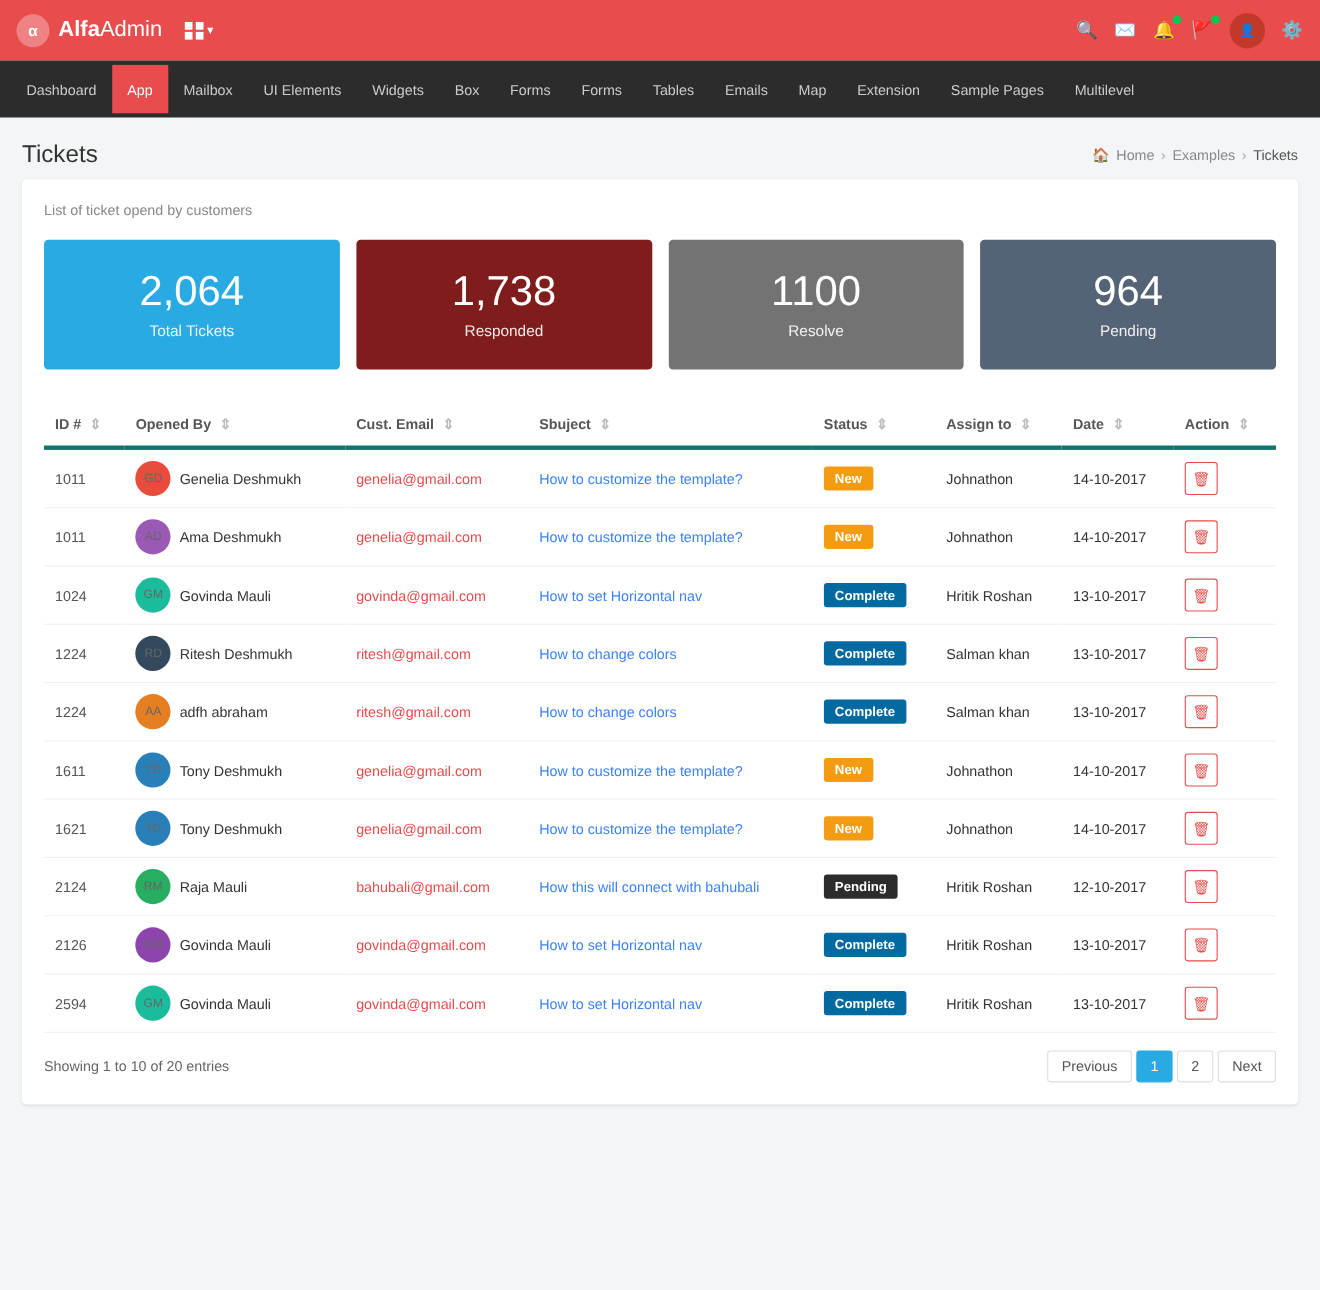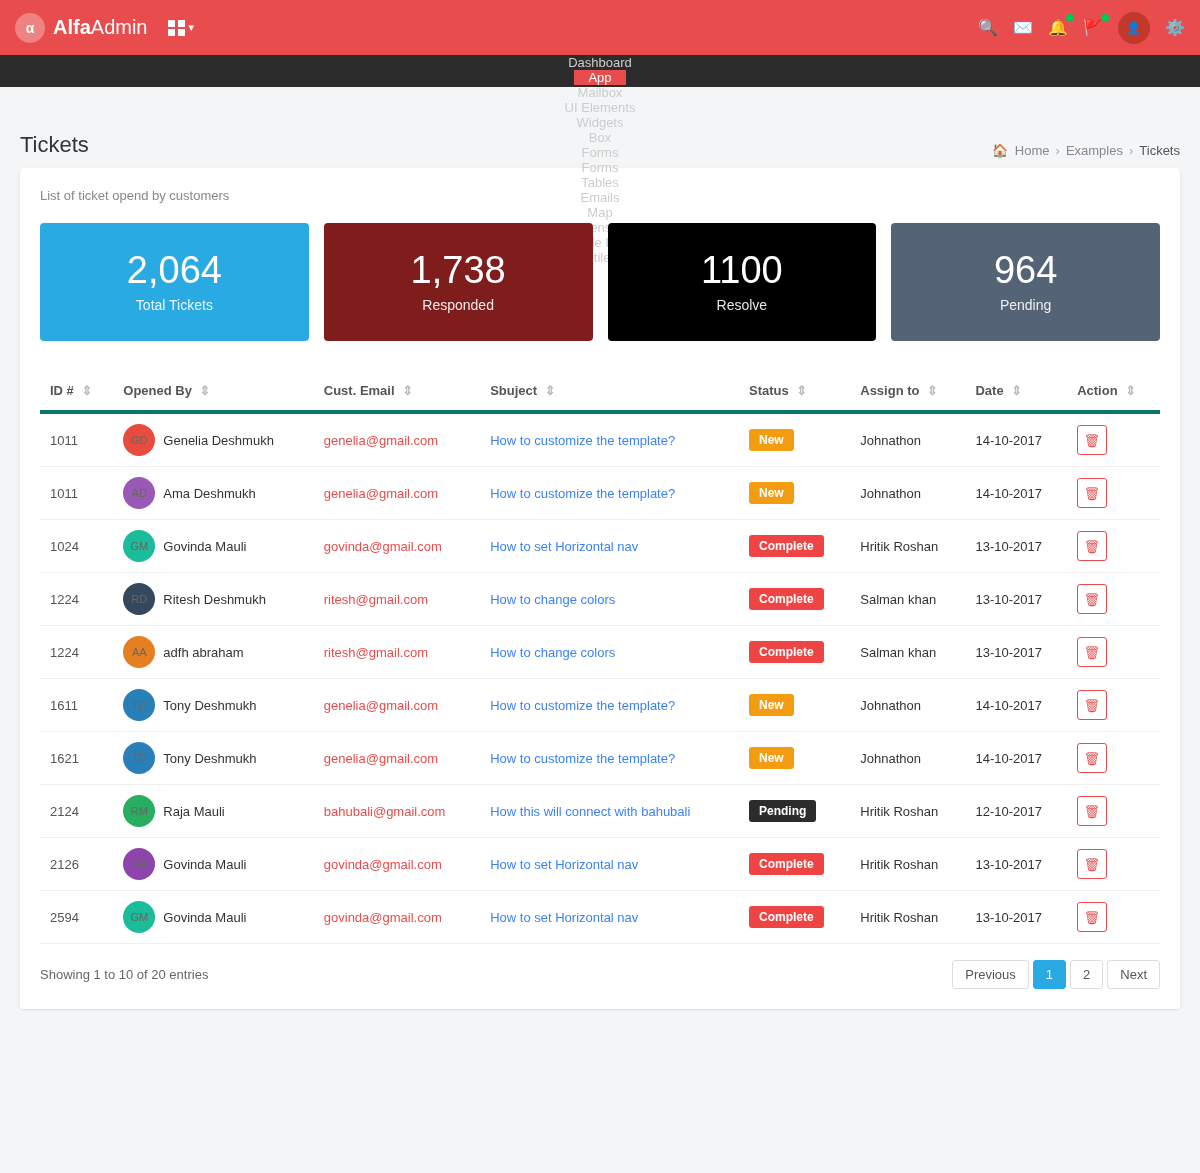--- a/index.html
+++ b/index.html
@@ -56,22 +56,21 @@
     .grid-icon span {
       display: block; width: 7px; height: 7px; background: white;
     }
 
     
     .second-nav {
       background: #2c2c2c;
       display: flex;
       align-items: center;
       padding: 0 10px;
-      height: 32px;
-      flex-direction: column;
+      height: 52px;
     }
     .nav-item {
       color: #ccc;
       padding: 0 14px;
       height: 44px;
       display: flex;
       align-items: center;
       cursor: pointer;
       font-size: 13px;
       text-decoration: none;
@@ -81,22 +80,21 @@
       background: #e84c4c;
       color: #ffffff;
     }
 
     
     .breadcrumb-bar {
       background: #f4f5f7;
       padding: 20px 20px 10px;
       display: flex;
       justify-content: space-between;
-      align-items: flex-end;
-      margin-top: 25px;
+      align-items: center;
     }
     .page-title { font-size: 22px; font-weight: 300; color: #333; }
     .breadcrumb { display: flex; align-items: center; gap: 6px; font-size: 13px; color: #888; }
     .breadcrumb a { color: #888; text-decoration: none; }
     .breadcrumb .sep { color: #aaa; }
     .breadcrumb .current { color: #555; }
 
     
     .main-content { padding: 0 20px 20px; }
     .card {
@@ -126,21 +124,21 @@
       font-weight: 300;
       line-height: 1;
       margin-bottom: 8px;
     }
     .stat-box .stat-label {
       font-size: 14px;
       opacity: 0.9;
     }
     .stat-blue { background: #29aae2; }
     .stat-green { background: #7f1d1d; }
-    .stat-salmon { background: #000000; }
+    .stat-salmon { background: #737373; }
     .stat-dark { background: #546476; }
 
     
     table {
       width: 100%;
       border-collapse: collapse;
       font-size: 13px;
     }
     thead tr {
       border-bottom: 4px solid #0f766e;
@@ -173,21 +171,21 @@
     .badge-status {
       display: inline-block;
       padding: 4px 10px;
       border-radius: 3px;
       font-size: 12px;
       font-weight: 600;
       color: white;
       white-space: nowrap;
     }
     .badge-new { background: #f39c12; }
-    .badge-complete { background: #ef4444; }
+    .badge-complete { background: #0369a1; }
     .badge-pending { background: #2c2c2c; }
 
     
     .action-btn {
       border: 1px solid #e84c4c;
       background: white;
       color: #e84c4c;
       width: 30px; height: 30px;
       border-radius: 3px;
       cursor: pointer;

